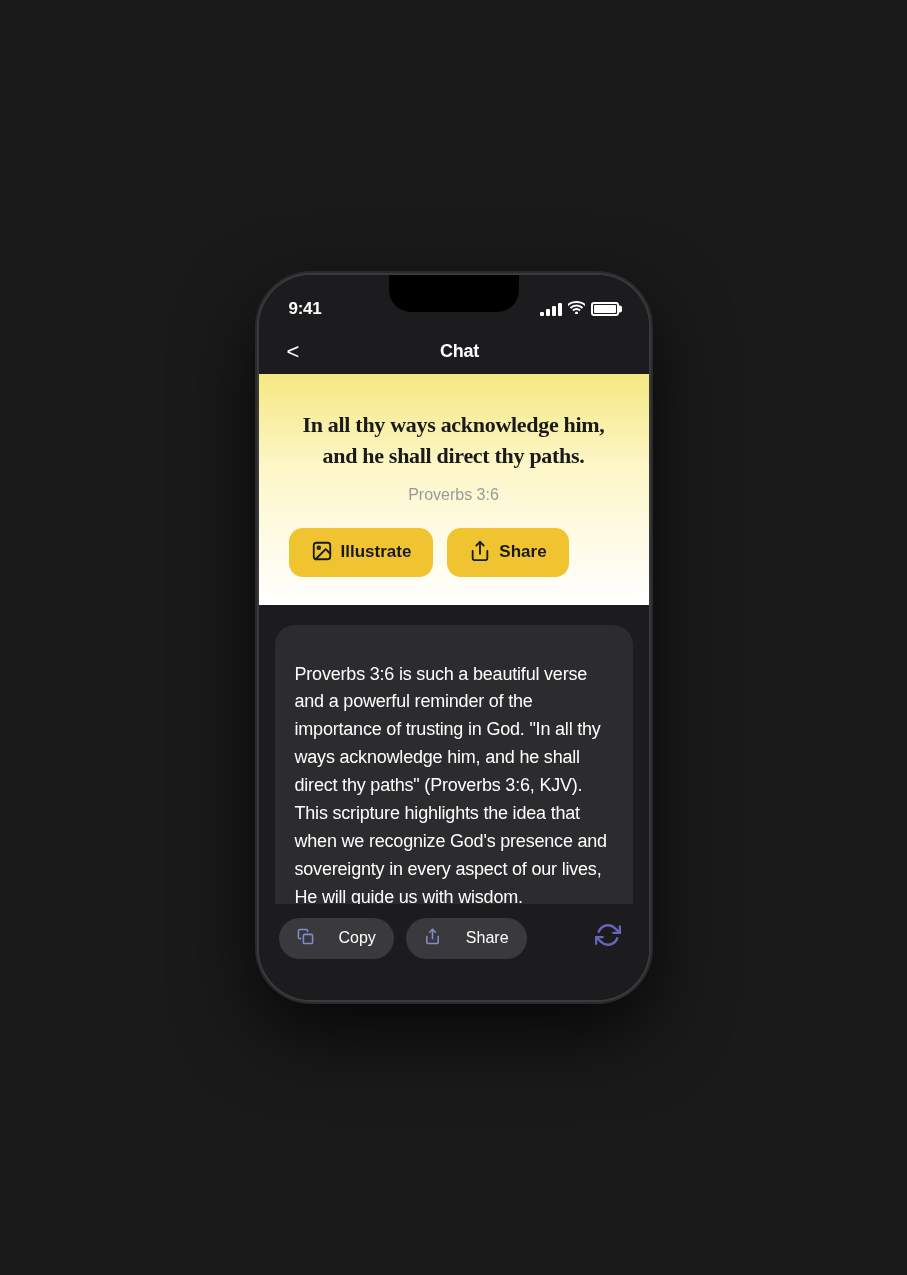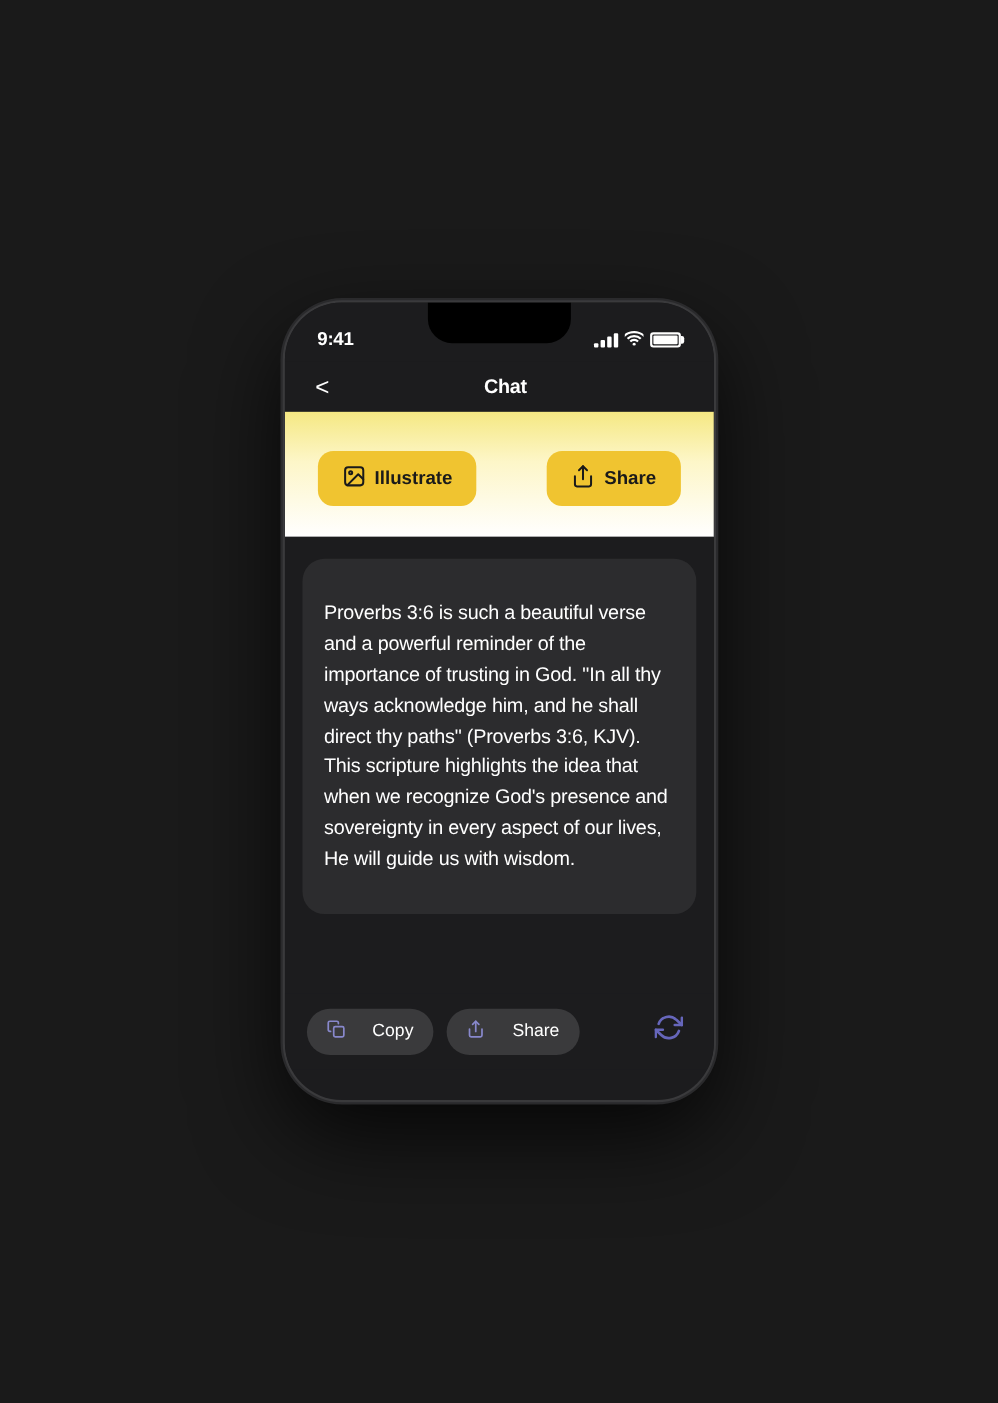--- a/index.html
+++ b/index.html
@@ -159,21 +159,21 @@
 
     .verse-ref {
       font-size: 16px;
       color: #999;
       font-weight: 400;
       margin-bottom: 24px;
     }
 
     .verse-actions {
       display: flex;
-      justify-content: space-between;
+      justify-content: flex-start;
       gap: 14px;
     }
 
     .verse-btn {
       display: flex;
       align-items: center;
       gap: 8px;
       padding: 12px 22px;
       background: #f0c430;
       border: none;
@@ -291,20 +291,22 @@
   </div>
 
   <div class="nav-header">
     <span class="back-button">&lt;</span>
     <span class="nav-title">Chat</span>
   </div>
 
   <div class="scroll-content">
 
     <div class="verse-card">
+      <p class="verse-text">In all thy ways acknowledge him, and he shall direct thy paths.</p>
+      <p class="verse-ref">Proverbs 3:6</p>
       <div class="verse-actions">
         <button class="verse-btn">
           <span class="verse-btn-icon">
             <svg width="22" height="22" viewBox="0 0 24 24" fill="none" stroke="#1a1a1a" stroke-width="2" stroke-linecap="round" stroke-linejoin="round">
               <rect x="3" y="3" width="18" height="18" rx="3"></rect>
               <circle cx="8.5" cy="8.5" r="1.5"></circle>
               <polyline points="21 15 16 10 5 21"></polyline>
             </svg>
           </span>
           <span>Illustrate</span>

